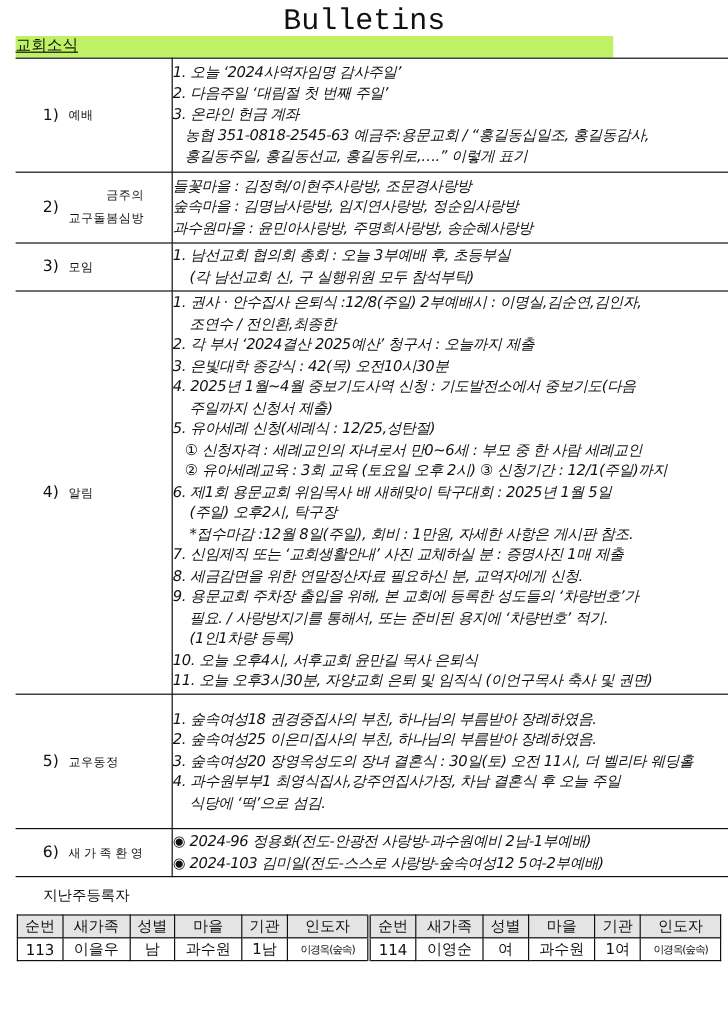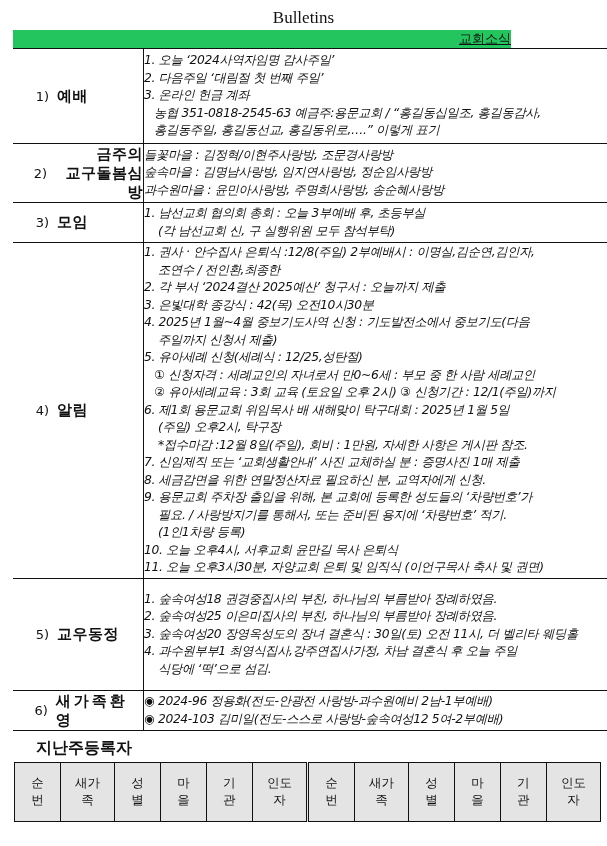--- a/index.html
+++ b/index.html
@@ -3,52 +3,52 @@
 <meta charset="utf-8">
 <style>
   html, body { margin: 0; padding: 0; background: #ffffff; }
   body {
     width: 607px; height: 846px; position: relative; overflow: hidden;
     font-family: "DejaVu Sans", "Liberation Sans", sans-serif;
     color: #111;
   }
   .title {
     position: absolute; left: 0; top: 4px; width: 607px; text-align: center;
-    font-family: Liberation Serif, serif;
-    font-size: 17px; line-height: 28px; color: #111;
+    font-family: Liberation Mono, monospace;
+    font-size: 25px; line-height: 28px; color: #111;
   }
   .band {
     position: absolute; left: 13px; top: 30px; width: 498px; height: 18px;
-    background: #22c55e; text-align: right; font-size: 13px; line-height: 18px;
+    background: #bef264; text-align: left; font-size: 13px; line-height: 18px;
   }
   .band span { text-decoration: underline; }
   table.main {
     position: absolute; left: 13px; top: 48px; width: 594px;
     border-collapse: collapse;
   }
   table.main td { border-top: 1.5px solid #111; border-bottom: 1.5px solid #111; vertical-align: middle; padding: 0; }
   td.label { width: 130px; border-right: 1.5px solid #111; font-size: 14px; }
   td.label .num { display: inline-block; width: 36px; text-align: right; padding-right: 8px; font-size: 13px; }
-  td.label .txt { font-weight: bold; font-size: 15px; letter-spacing: 0.5px; }
+  td.label .txt { font-weight: normal; font-size: 10px; letter-spacing: 0.5px; }
   td.label .wrap { display: flex; align-items: center; }
   td.label .multi { line-height: 19px; text-align: right; }
   td.content { padding: 1px 4px 2px 6px; font-size: 12.3px; line-height: 17.5px; letter-spacing: -0.35px; font-style: italic; }
   .ln { white-space: nowrap; }
   .ind { padding-left: 14px; }
   .ind2 { padding-left: 10px; }
   .tight { line-height: 16px; }
   .spaced { line-height: 22px; }
   .subhead {
-    position: absolute; left: 36px; top: 738px; font-size: 16px; font-weight: bold;
+    position: absolute; left: 36px; top: 738px; font-size: 12px; font-weight: normal;
   }
   table.reg {
     position: absolute; left: 14px; top: 762px; width: 587px;
     border-collapse: collapse; font-size: 12.5px;
   }
-  table.reg td { border: 1px solid #111; text-align: center; height: 18px; padding: 12px; }
+  table.reg td { border: 1px solid #111; text-align: center; height: 18px; padding: 0; }
   table.reg tr.hdr td { background: #e4e4e4; }
   table.reg td.sep { border-left: 3px double #111; }
   .small { font-size: 9px; letter-spacing: -1px; }
   .ul { text-decoration: underline; }
 </style>
 </head>
 <body>
 
 <div class="title">Bulletins</div>
 <div class="band">
@@ -182,14 +182,28 @@
     <td>마을</td>
     <td>기관</td>
     <td>인도자</td>
     <td class="sep">순번</td>
     <td>새가족</td>
     <td>성별</td>
     <td>마을</td>
     <td>기관</td>
     <td>인도자</td>
   </tr>
+  <tr>
+    <td>113</td>
+    <td>이을우</td>
+    <td>남</td>
+    <td>과수원</td>
+    <td>1남</td>
+    <td class="small">이경옥(숲속)</td>
+    <td class="sep">114</td>
+    <td>이영순</td>
+    <td>여</td>
+    <td>과수원</td>
+    <td>1여</td>
+    <td class="small">이경옥(숲속)</td>
+  </tr>
 </tbody>
   </table>
 
 </body></html>

